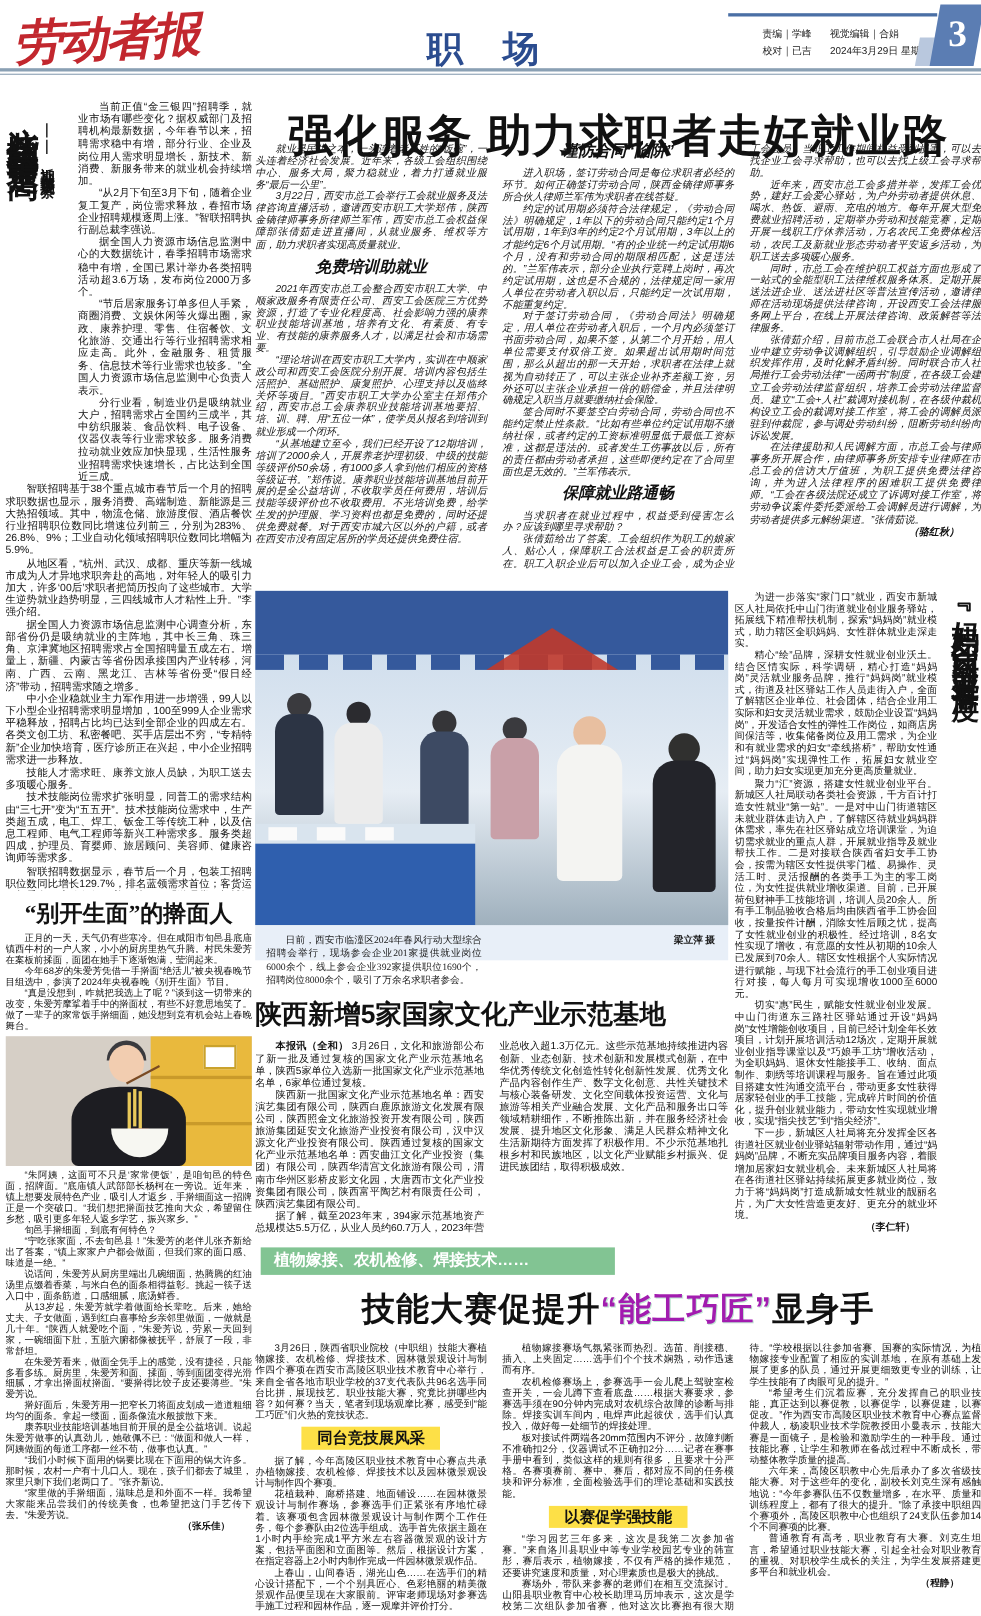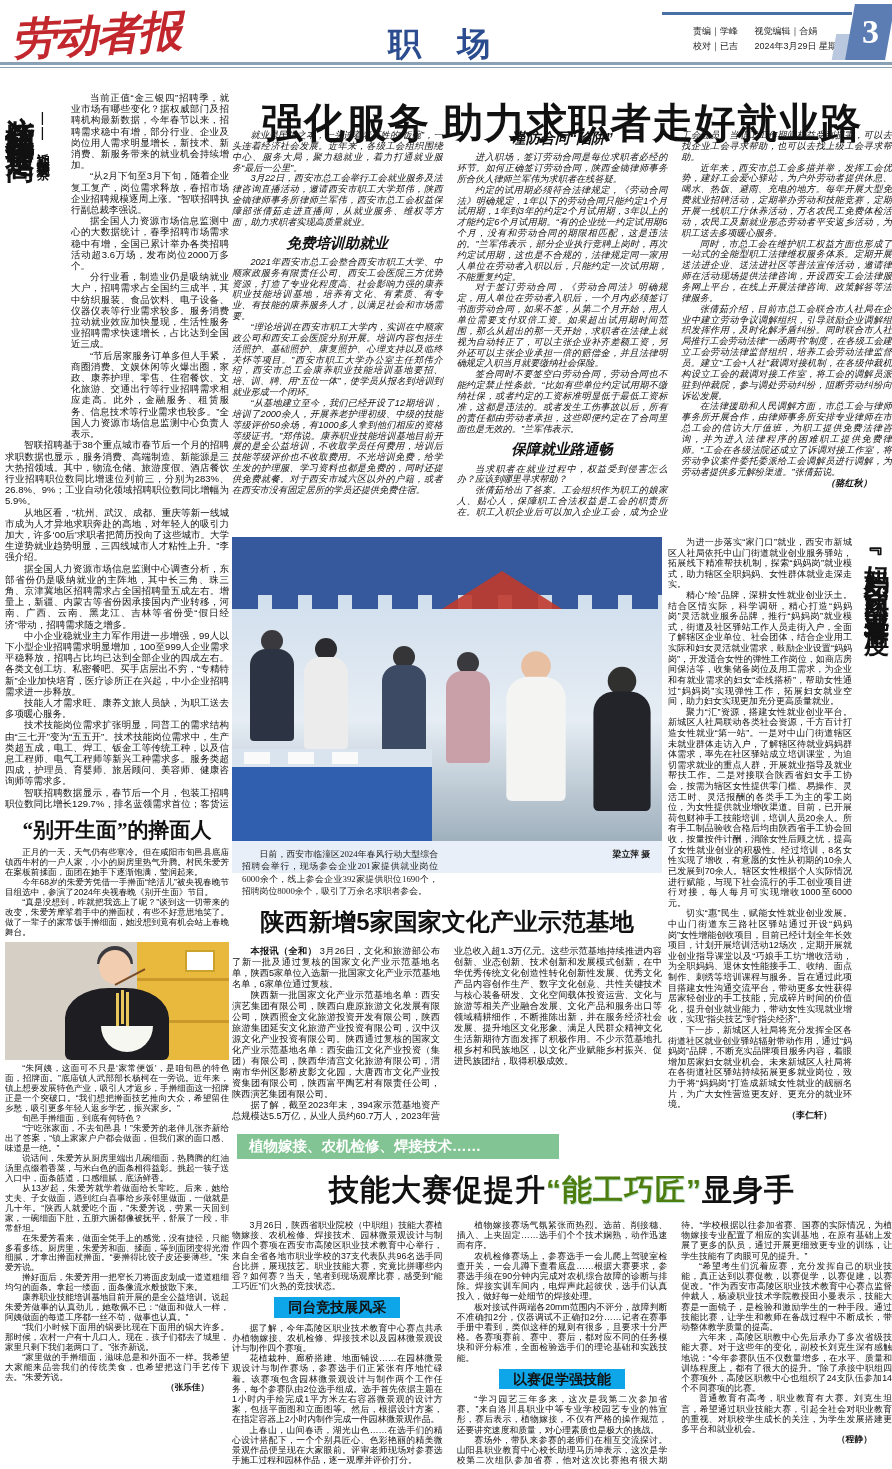--- a/index.html
+++ b/index.html
@@ -77,34 +77,34 @@
 
   
   .mama-body { position:absolute; left:668px; top:537px; width:184px; height:625px; overflow:hidden;
                font-size:9px; line-height:1.18; }
   .mama-headline { position:absolute; left:856px; top:540px; width:34px; height:620px;
                    writing-mode:vertical-rl; font-size:25px; font-weight:900; letter-spacing:5px;
                    line-height:1.1; font-family:"Liberation Serif", serif; }
 
   
   .culture { position:absolute; left:232px; top:906px; width:430px; height:226px; overflow:hidden; }
-  .culture-headline { text-align:center; font-size:24px; font-weight:900; margin-bottom:8px; }
+  .culture-headline { text-align:left; font-size:24px; font-weight:900; margin-bottom:8px; }
   .culture-body { column-count:2; column-gap:14px; column-fill:auto; height:184px; overflow:hidden;
                   font-size:9.2px; line-height:1.2; }
   .lead-prefix { font-weight:800; }
 
   
   .kicker { position:absolute; left:237px; top:1134px; width:322px; height:25px; background:#82c493;
             color:#fff; font-size:14.5px; font-weight:800; line-height:25px; padding-left:12px; }
   .skills-headline { position:absolute; left:232px; top:1170px; width:660px; text-align:center;
                      font-size:30px; font-weight:900; letter-spacing:1px; }
-  .skills-green { color:#4d7c0f; text-shadow:1px 1px 0 #bfe6d2;margin-top:41px; }
+  .skills-green { color:#a21caf; text-shadow:1px 1px 0 #bfe6d2;margin-top:41px; }
   .skills-body { position:absolute; left:232px; top:1220px; width:660px; height:249px; overflow:hidden;
                  column-count:3; column-gap:14px; column-fill:auto; font-size:8.8px; line-height:1.16; }
-  .skills-body h3.colhead { background:#0ea5e9; width:fit-content; margin:6px auto 5px; padding:2px 14px; font-size:14px; }
+  .skills-body h3.colhead { background:#fde047; width:fit-content; margin:6px auto 5px; padding:2px 14px; font-size:14px; }
 
   
   .noodle { position:absolute; left:5px; top:818px; width:224px; height:651px; overflow:hidden;
             font-size:8.6px; line-height:1.16; }
   .noodle-headline { text-align:center; font-size:21px; font-weight:900; margin-bottom:6px;
                      font-family:"Liberation Serif", serif; }
   .noodlephoto { position:relative; width:224px; height:118px; margin:4px 0; overflow:hidden; background:#d6cfc6; }
   .cabinet { position:absolute; right:0; top:0; width:92px; height:118px; background:#e9b93d; }
   .shelf { position:absolute; right:0; width:92px; height:3px; background:#c99a2a; }
   .frame { position:absolute; right:14px; top:8px; width:30px; height:22px; background:#fff; border:2px solid #caa22c; }
@@ -146,22 +146,22 @@
 
   <div class="obs">
     <div class="obs-headblock">
       <div class="obs-headline">这些领域招聘需求走高</div>
       <div class="obs-sub">——近期就业市场观察</div>
     </div>
     <div>
         <p class="para">当前正值“金三银四”招聘季，就业市场有哪些变化？据权威部门及招聘机构最新数据，今年春节以来，招聘需求稳中有增，部分行业、企业及岗位用人需求明显增长，新技术、新消费、新服务带来的就业机会持续增加。</p>
         <p class="para">“从2月下旬至3月下旬，随着企业复工复产，岗位需求释放，春招市场企业招聘规模逐周上涨。”智联招聘执行副总裁李强说。</p>
         <p class="para">据全国人力资源市场信息监测中心的大数据统计，春季招聘市场需求稳中有增，全国已累计举办各类招聘活动超3.6万场，发布岗位2000万多个。</p>
+        <p class="para">“节后居家服务订单多但人手紧，商圈消费、文娱休闲等火爆出圈，家政、康养护理、零售、住宿餐饮、文化旅游、交通出行等行业招聘需求相应走高。此外，金融服务、租赁服务、信息技术等行业需求也较多。”全国人力资源市场信息监测中心负责人表示。</p>
         <p class="para">分行业看，制造业仍是吸纳就业大户，招聘需求占全国约三成半，其中纺织服装、食品饮料、电子设备、仪器仪表等行业需求较多。服务消费拉动就业效应加快显现，生活性服务业招聘需求快速增长，占比达到全国近三成。</p>
-        <p class="para">“节后居家服务订单多但人手紧，商圈消费、文娱休闲等火爆出圈，家政、康养护理、零售、住宿餐饮、文化旅游、交通出行等行业招聘需求相应走高。此外，金融服务、租赁服务、信息技术等行业需求也较多。”全国人力资源市场信息监测中心负责人表示。</p>
         <p class="para">智联招聘基于38个重点城市春节后一个月的招聘求职数据也显示，服务消费、高端制造、新能源是三大热招领域。其中，物流仓储、旅游度假、酒店餐饮行业招聘职位数同比增速位列前三，分别为283%、26.8%、9%；工业自动化领域招聘职位数同比增幅为5.9%。</p>
         <p class="para">从地区看，“杭州、武汉、成都、重庆等新一线城市成为人才异地求职奔赴的高地，对年轻人的吸引力加大，许多‘00后’求职者把简历投向了这些城市。大学生逆势就业趋势明显，三四线城市人才粘性上升。”李强介绍。</p>
         <p class="para">据全国人力资源市场信息监测中心调查分析，东部省份仍是吸纳就业的主阵地，其中长三角、珠三角、京津冀地区招聘需求占全国招聘量五成左右。增量上，新疆、内蒙古等省份因承接国内产业转移，河南、广西、云南、黑龙江、吉林等省份受“假日经济”带动，招聘需求随之增多。</p>
         <p class="para">中小企业稳就业主力军作用进一步增强，99人以下小型企业招聘需求明显增加，100至999人企业需求平稳释放，招聘占比均已达到全部企业的四成左右。各类文创工坊、私密餐吧、买手店层出不穷，“专精特新”企业加快培育，医疗诊所正在兴起，中小企业招聘需求进一步释放。</p>
         <p class="para">技能人才需求旺、康养文旅人员缺，为职工送去多项暖心服务。</p>
         <p class="para">技术技能岗位需求扩张明显，同普工的需求结构由“三七开”变为“五五开”。技术技能岗位需求中，生产类超五成，电工、焊工、钣金工等传统工种，以及信息工程师、电气工程师等新兴工种需求多。服务类超四成，护理员、育婴师、旅居顾问、美容师、健康咨询师等需求多。</p>
         <p class="para">智联招聘数据显示，春节后一个月，包装工招聘职位数同比增长129.7%，排名蓝领需求首位；客货运司机乘务、家政保姆、普工技工、配送理货、机械设备维修等蓝领岗位招聘同比涨幅均位列前二十职业榜单。</p>
       </div>
 
   </div>

